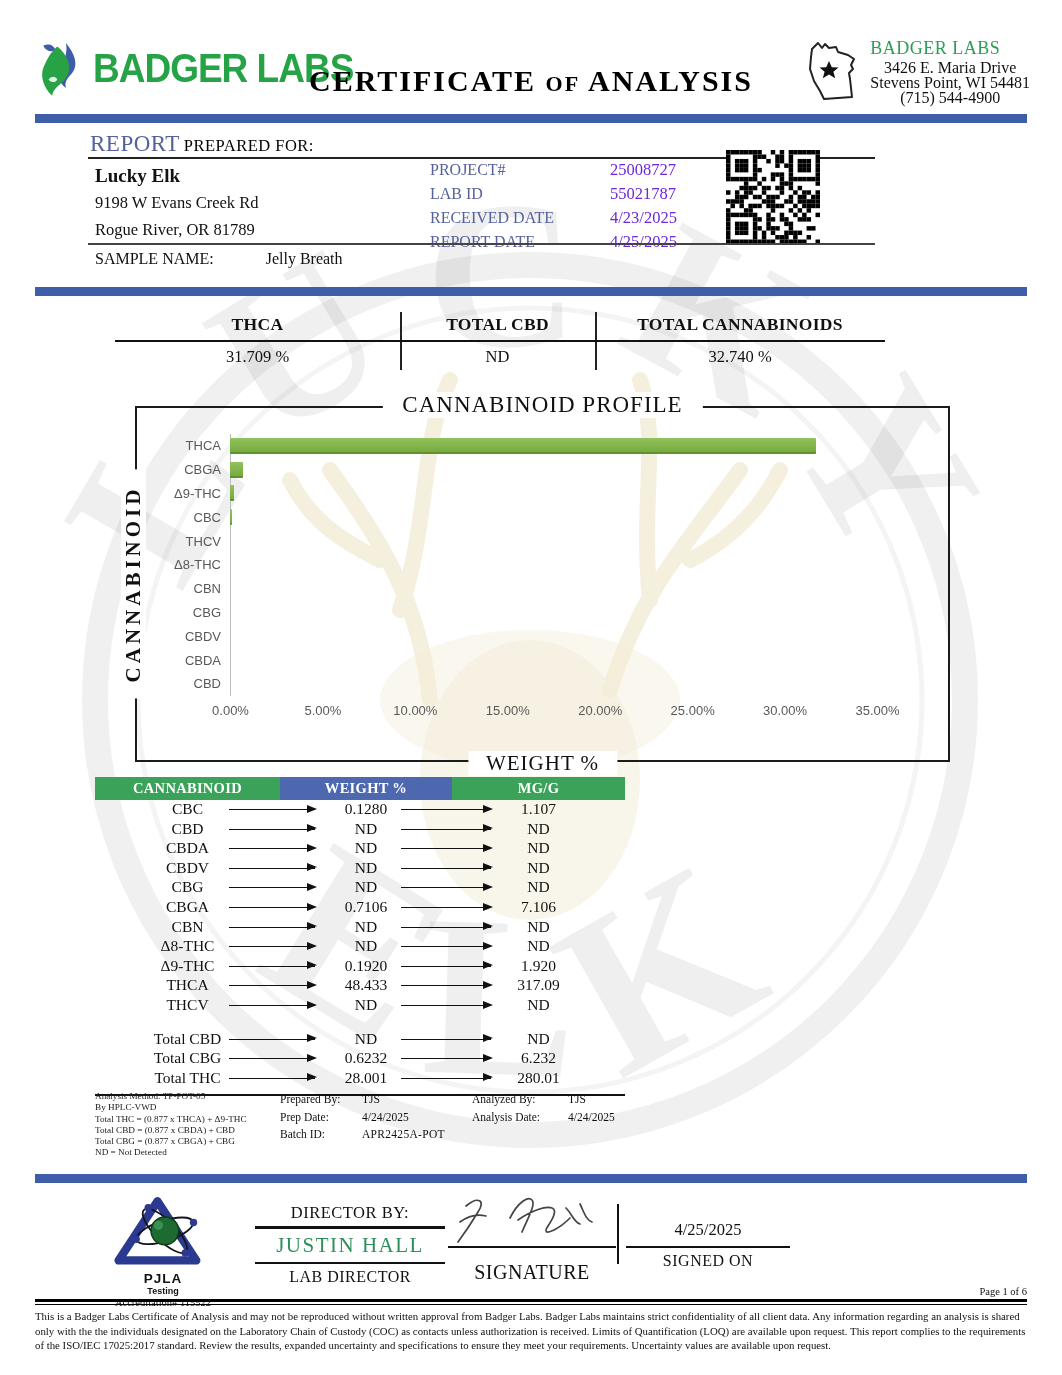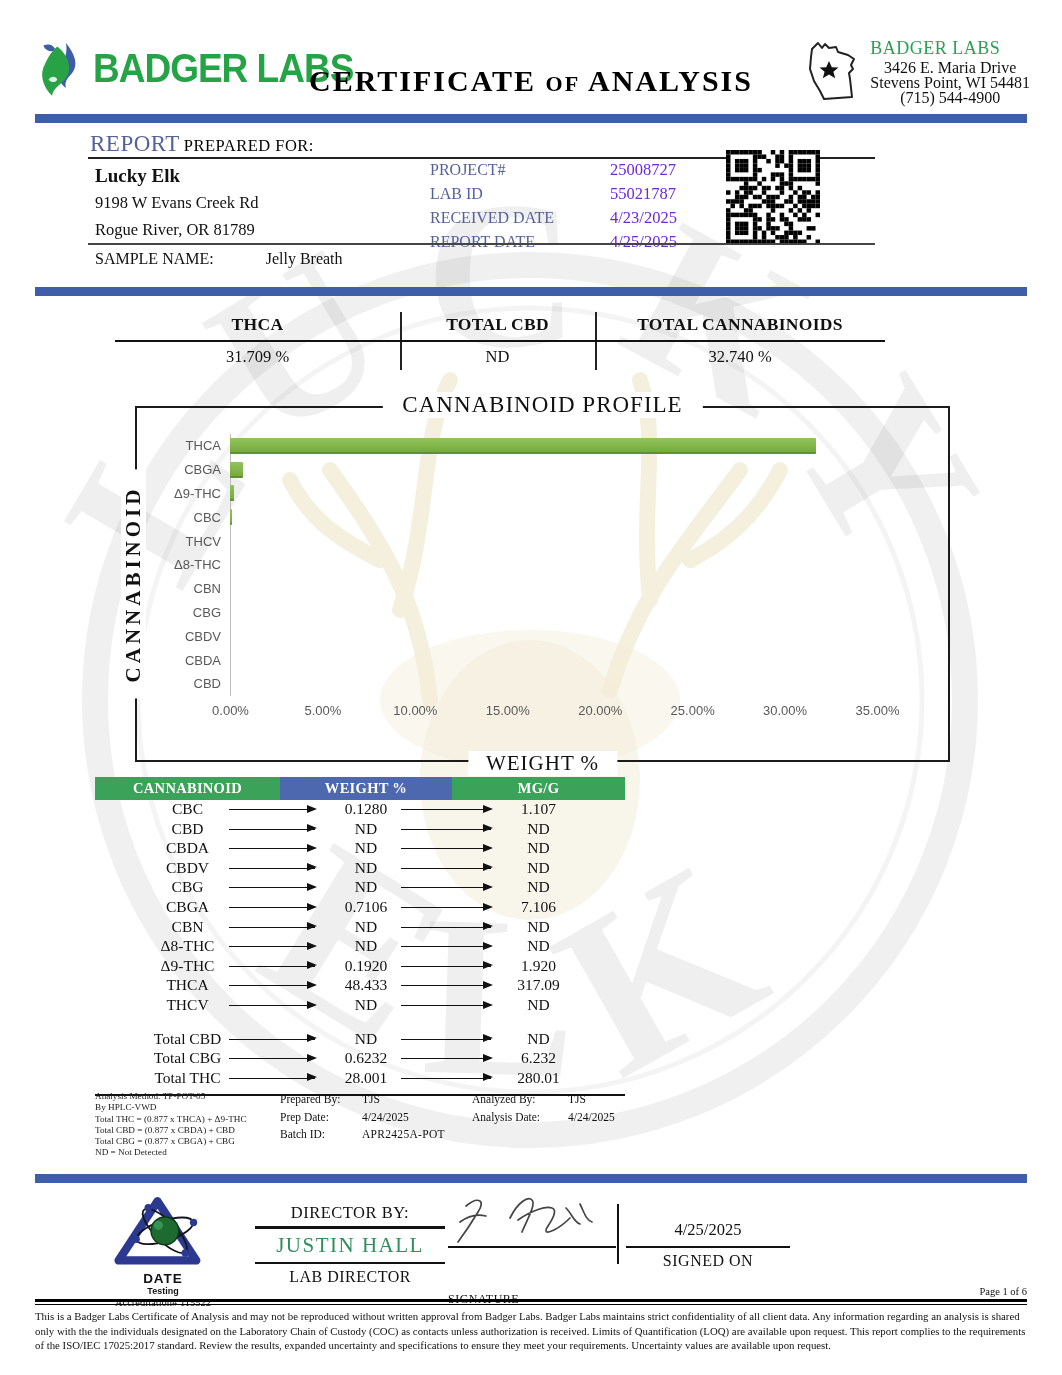--- a/index.html
+++ b/index.html
@@ -100,21 +100,21 @@
   .pjla-name{font-family:"Liberation Sans",sans-serif;font-weight:700;font-size:13.5px;letter-spacing:1px;margin-top:1px;}
   .pjla-sub{font-family:"Liberation Sans",sans-serif;font-weight:700;font-size:9px;}
   .pjla-acc{font-size:10.5px;margin-top:1px;}
   .approved{left:255px;top:1203px;width:190px;text-align:center;}
   .ap-label{font-size:16.5px;letter-spacing:.5px;}
   .ap-line{height:2.5px;background:#111;margin:3px 0;}
   .ap-name{color:#2f8f5b;font-size:21px;letter-spacing:1.5px;padding:1px 0;}
   .ap-title{font-size:16px;letter-spacing:.5px;margin-top:4px;}
   .sig-img{left:448px;top:1192px;}
   .sig-line{left:448px;top:1246px;width:168px;height:2px;background:#111;}
-  .sig-label{left:448px;top:1292px;width:168px;font-size:12px;letter-spacing:.5px;}
+  .sig-label{left:448px;top:1261px;width:168px;text-align:center;font-size:20px;letter-spacing:.5px;}
   .foot-vline{left:617px;top:1204px;width:1.5px;height:60px;background:#111;}
   .signed-date{left:626px;top:1220px;width:164px;text-align:center;font-size:16.5px;}
   .signed-line{left:626px;top:1246px;width:164px;height:2px;background:#111;}
   .signed-label{left:626px;top:1252px;width:164px;text-align:center;font-size:16px;letter-spacing:.5px;}
   .pagenum{right:35px;top:1286px;font-size:10.5px;}
   .double-rule{left:35px;top:1299px;width:992px;height:2px;
     border-top:3px solid #000;border-bottom:1px solid #000;}
   .disclaimer{left:35px;top:1309px;width:992px;font-size:10.8px;line-height:14.6px;color:#111;}
 </style>
 </head>
@@ -695,21 +695,21 @@
         <path d="M12,74 L54,10 L96,74 Z" fill="none" stroke="#2b3990" stroke-width="9" stroke-linejoin="round"></path>
         <ellipse cx="62" cy="42" rx="32" ry="11" fill="none" stroke="#15151f" stroke-width="2" transform="rotate(-18 62 42)"></ellipse>
         <ellipse cx="62" cy="42" rx="32" ry="11" fill="none" stroke="#15151f" stroke-width="2" transform="rotate(45 62 42)"></ellipse>
         <circle cx="62" cy="42" r="15" fill="#1d6b30" stroke="#0e3a1a" stroke-width="1.5"></circle>
         <circle cx="55" cy="36" r="5" fill="#3f9e57" opacity="0.8"></circle>
         <circle cx="31" cy="51" r="4" fill="#2b3990"></circle>
         <circle cx="93" cy="33" r="4" fill="#2b3990"></circle>
         <circle cx="84" cy="66" r="4" fill="#2b3990"></circle>
         <circle cx="44" cy="17" r="4" fill="#2b3990"></circle>
       </svg>
-      <div class="pjla-name">DATE</div>
+      <div class="pjla-name">PJLA</div>
       <div class="pjla-sub">Testing</div>
       <div class="pjla-acc">Accreditation# 115522</div>
     </div>
 
     <div class="abs approved">
       <div class="ap-label">DIRECTOR BY:</div>
       <div class="ap-line"></div>
       <div class="ap-name">JUSTIN HALL</div>
       <div class="ap-line"></div>
       <div class="ap-title">LAB DIRECTOR</div>

